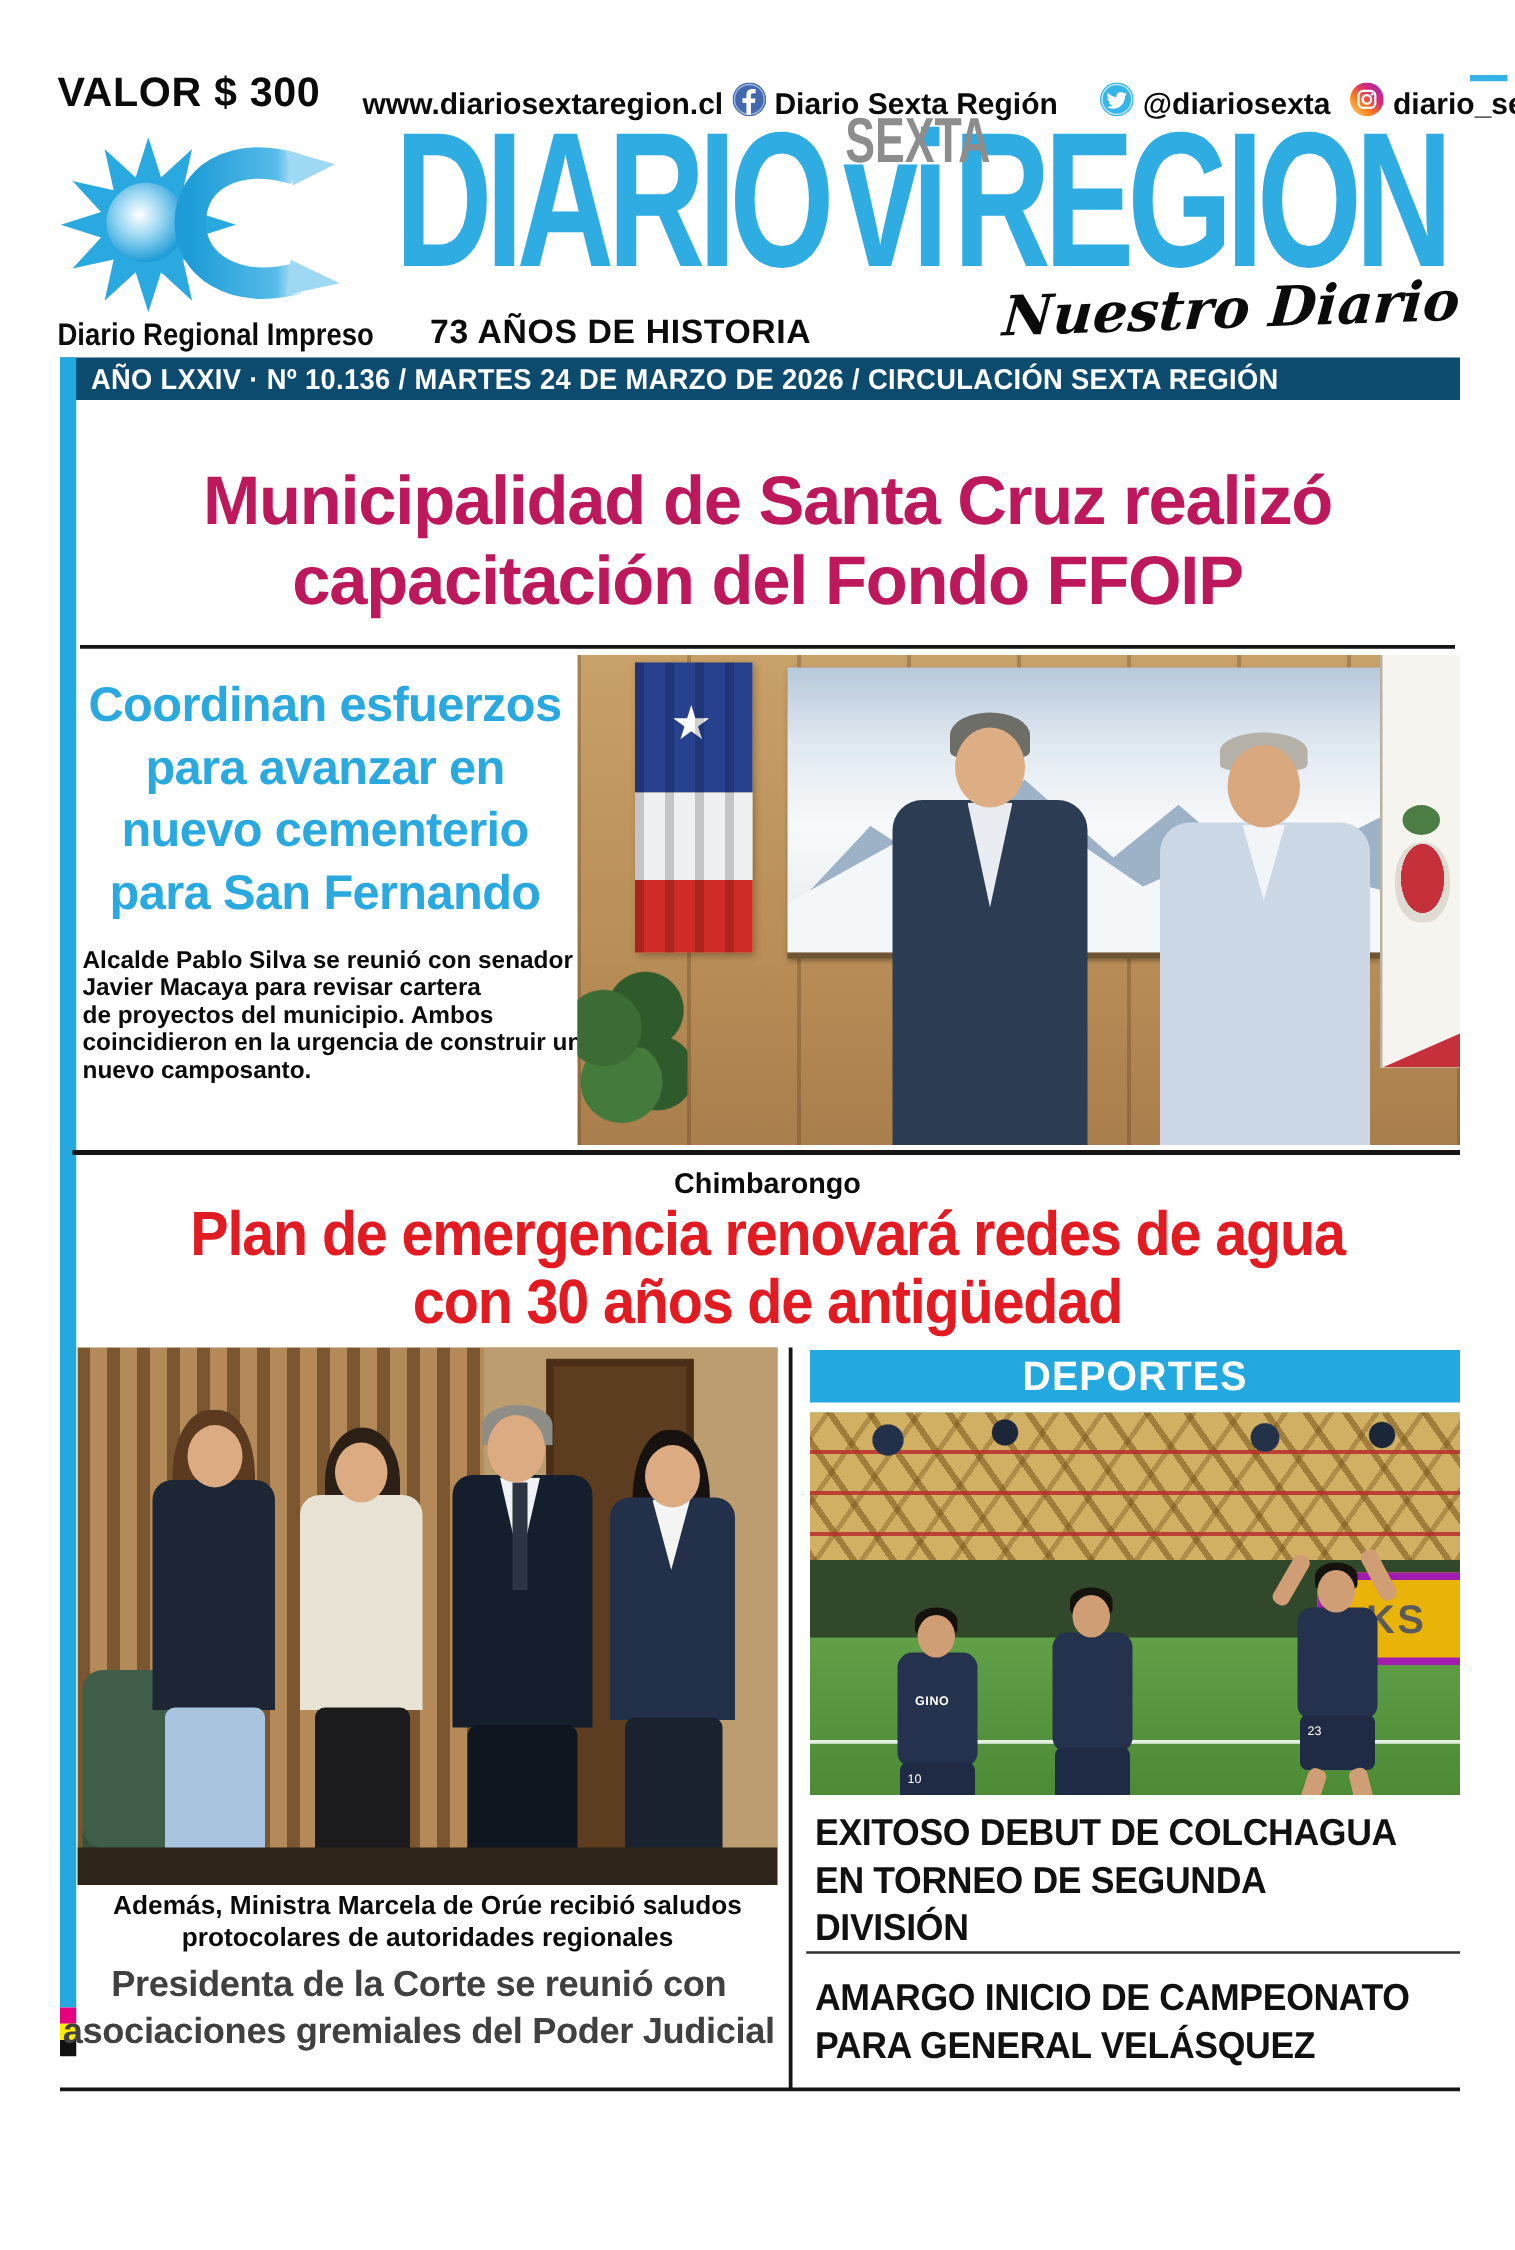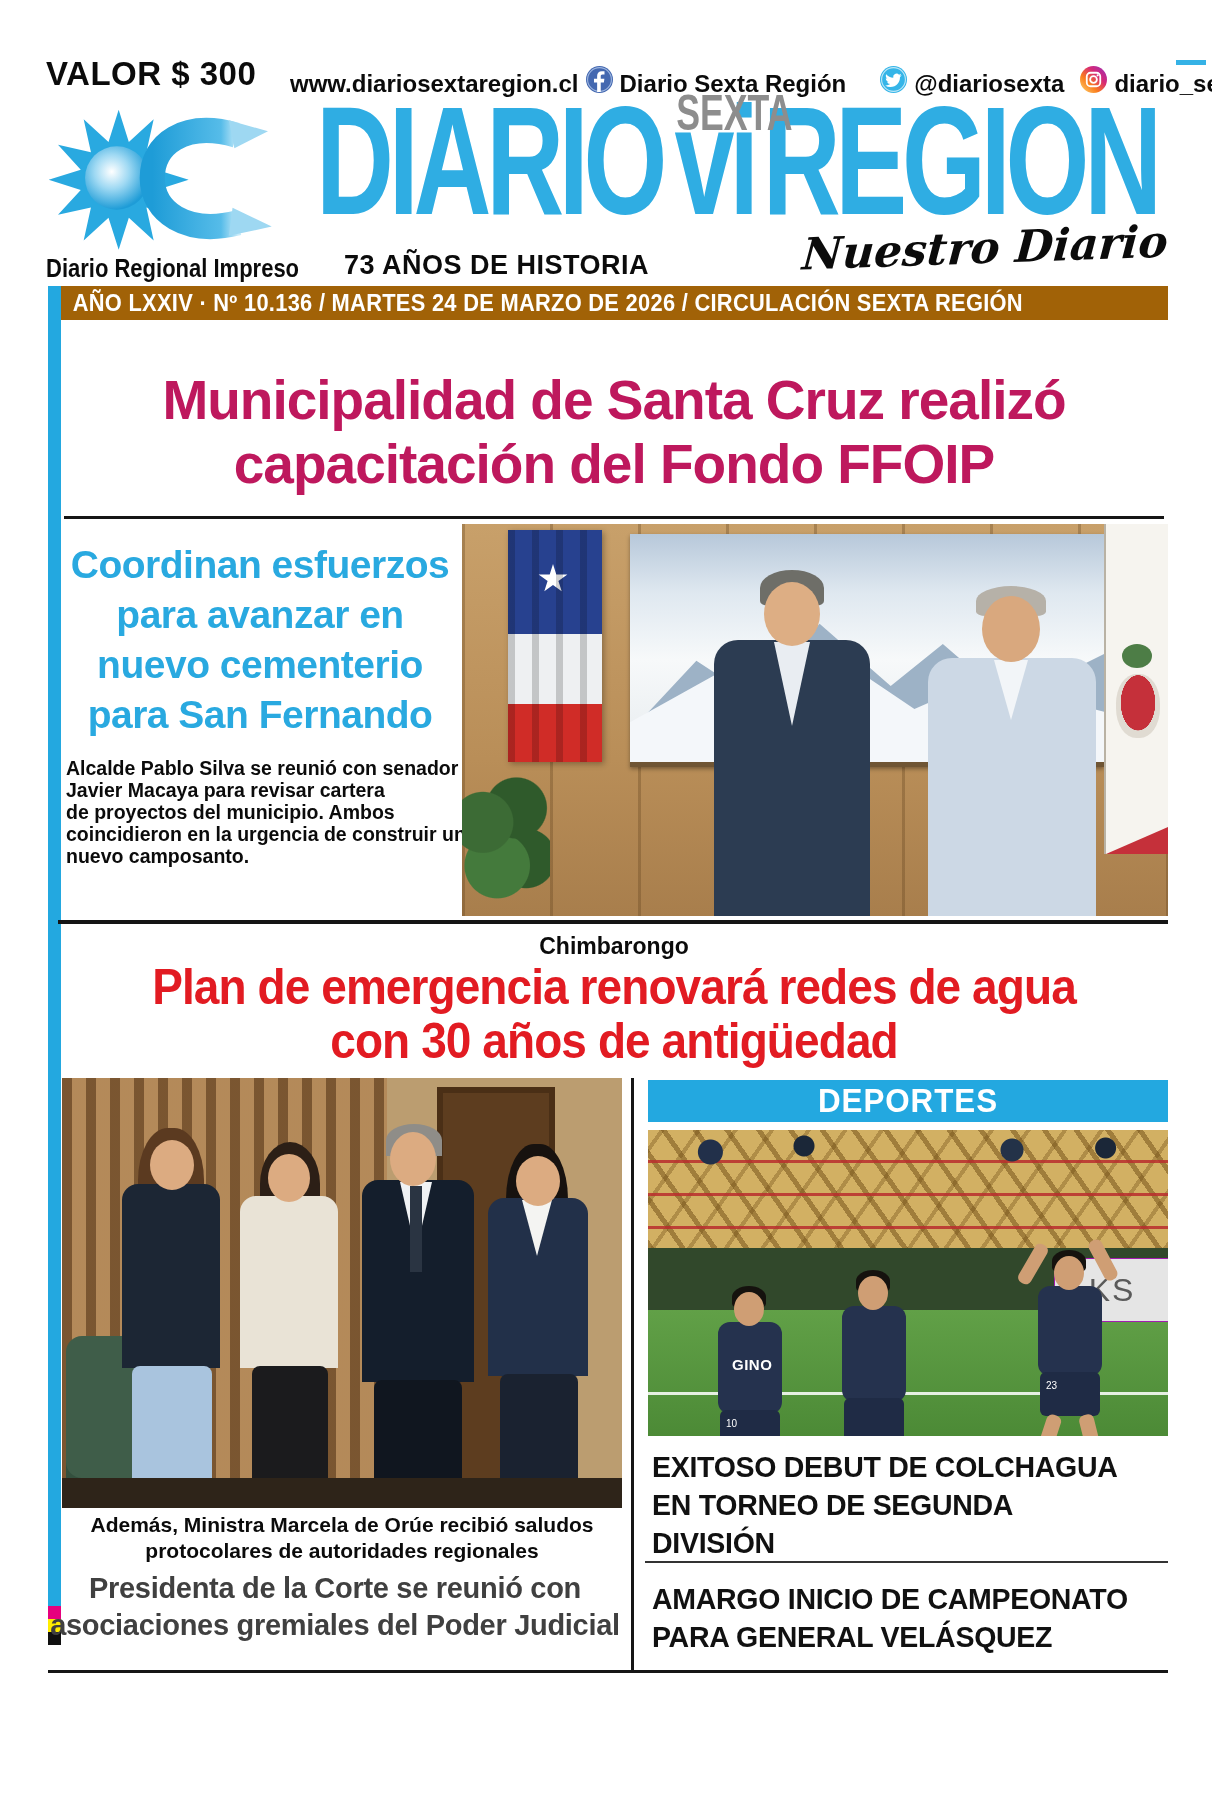--- a/index.html
+++ b/index.html
@@ -25,21 +25,21 @@
   .mt-sexta{position:absolute;left:2px;top:3px;font-size:41px;font-weight:800;
             letter-spacing:0;color:#8d8d8d;}
   .slogan{left:690px;top:224px;width:478px;text-align:right;
           font-family:"DejaVu Serif",serif;font-style:italic;font-weight:700;
           font-size:44px;color:#0b0b0b;transform:rotate(-2deg) skewX(-6deg);}
   .print-label{left:46px;top:254px;font-size:25px;font-weight:800;color:#0b0b0b;
                transform:scaleX(.88);transform-origin:left top;}
   .anniversary{left:344px;top:250px;font-size:27px;font-weight:800;color:#0b0b0b;letter-spacing:.5px;}
 
   
-  .date-bar{left:48px;top:286px;width:1120px;height:34px;background:#a16207;}
+  .date-bar{left:48px;top:286px;width:1120px;height:34px;background:#0c4a6e;}
   .date-bar span{display:inline-block;padding-left:26px;line-height:34px;color:#fff;
                  font-size:23px;font-weight:700;white-space:nowrap;
                  transform:scaleX(.95);transform-origin:left top;letter-spacing:.3px;}
   .stripe-cyan{left:48px;top:286px;width:13px;height:1320px;background:#23a8e0;}
   .sq{left:48px;width:13px;height:13px;}
   .sq-m{top:1606px;background:#e6007e;} .sq-y{top:1619px;background:#ffed00;} .sq-k{top:1632px;background:#101010;}
 
   
   .rule{background:#151515;}
   .rule1{left:64px;top:516px;width:1100px;height:3px;}
@@ -166,30 +166,30 @@
   .p3-crowd{position:absolute;left:0;top:0;width:100%;height:40px;
      background:radial-gradient(circle at 12% 55%,#22304a 0 12px,transparent 13px),
                 radial-gradient(circle at 30% 40%,#1b2738 0 10px,transparent 11px),
                 radial-gradient(circle at 70% 50%,#233248 0 11px,transparent 12px),
                 radial-gradient(circle at 88% 45%,#1b2738 0 10px,transparent 11px);}
   .p3-hedge{position:absolute;left:0;top:118px;width:100%;height:62px;background:#31482b;
      border-bottom:4px solid #243a1f;}
   .p3-grass{position:absolute;left:0;top:180px;width:100%;height:126px;
      background:linear-gradient(180deg,#61a047 0,#4c8a36 100%);}
   .p3-line{position:absolute;left:0;top:262px;width:100%;height:3px;background:rgba(255,255,255,.85);}
-  .p3-board{position:absolute;left:406px;top:128px;width:114px;height:62px;background:#e5e5e5;
-     border:1px solid #a21caf;display:flex;align-items:center;justify-content:center;
-     font-size:32px;font-weight:400;color:#5a5a5a;letter-spacing:2px;}
+  .p3-board{position:absolute;left:406px;top:128px;width:114px;height:62px;background:#eab308;
+     border:6px solid #a21caf;display:flex;align-items:center;justify-content:center;
+     font-size:32px;font-weight:700;color:#5a5a5a;letter-spacing:2px;}
   .pl .head{position:absolute;border-radius:50%;background:#cf9e74;}
   .pl .hair{position:absolute;border-radius:50% 50% 20% 20%;background:#15120e;}
   .pl .torso{position:absolute;border-radius:12px;background:#25324e;}
   .pl .shorts{position:absolute;border-radius:6px;background:#1f2b45;}
   .pl .leg{position:absolute;width:15px;background:#cf9e74;border-radius:6px;}
   .pl .num{position:absolute;color:#fff;font-weight:400;font-size:10px;}
-  .pl .spons{position:absolute;color:#fff;font-weight:700;font-size:15px;letter-spacing:.5px;}
+  .pl .spons{position:absolute;color:#fff;font-weight:700;font-size:10px;letter-spacing:.5px;}
   
   .pA .hair{left:84px;top:156px;width:34px;height:22px;}
   .pA .head{left:86px;top:162px;width:30px;height:34px;}
   .pA .torso{left:70px;top:192px;width:64px;height:92px;}
   .pA .shorts{left:72px;top:280px;width:60px;height:46px;}
   .pA .num{left:78px;top:288px;}
   .pA .spons{left:84px;top:226px;}
   
   .pB .hair{left:208px;top:140px;width:34px;height:22px;}
   .pB .head{left:210px;top:146px;width:30px;height:34px;}

